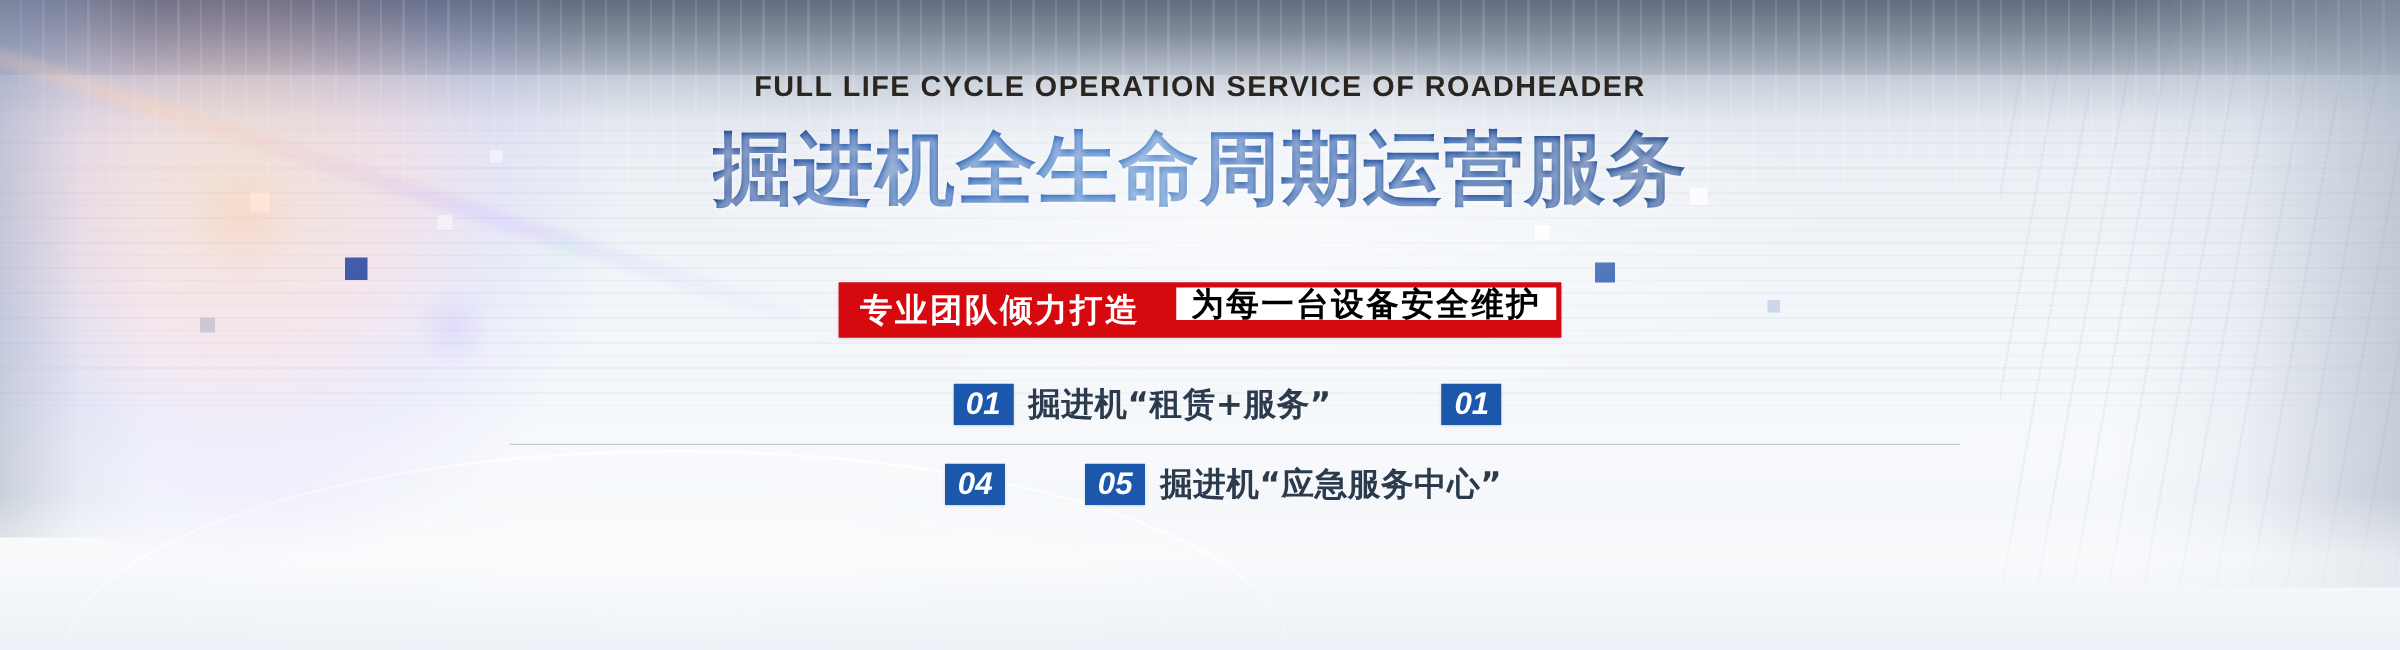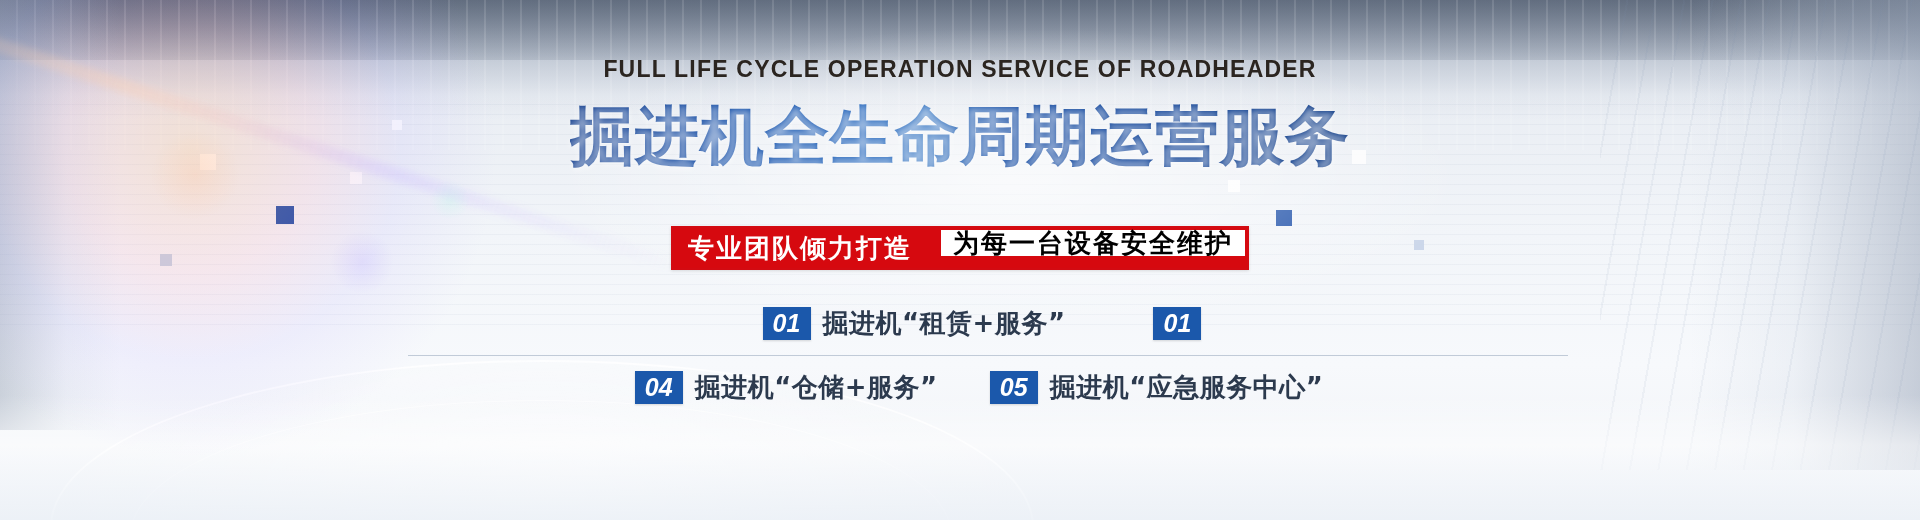--- a/index.html
+++ b/index.html
@@ -270,21 +270,20 @@
         <div class="gap-a"></div>
         <div class="gap-b"></div>
         <div class="sitem">
           <span class="num">01</span>
         </div>
       </div>
 
       <div class="srow row2">
         <div class="sitem">
           <span class="num">04</span>
-          <span class="stxt">掘进机“仓储+服务”</span>
         </div>
         <div class="gap-c"></div>
         <div class="sitem">
           <span class="num">05</span>
           <span class="stxt">掘进机“应急服务中心”</span>
         </div>
         <div class="gap-d"></div>
       </div>
 
     </div>

